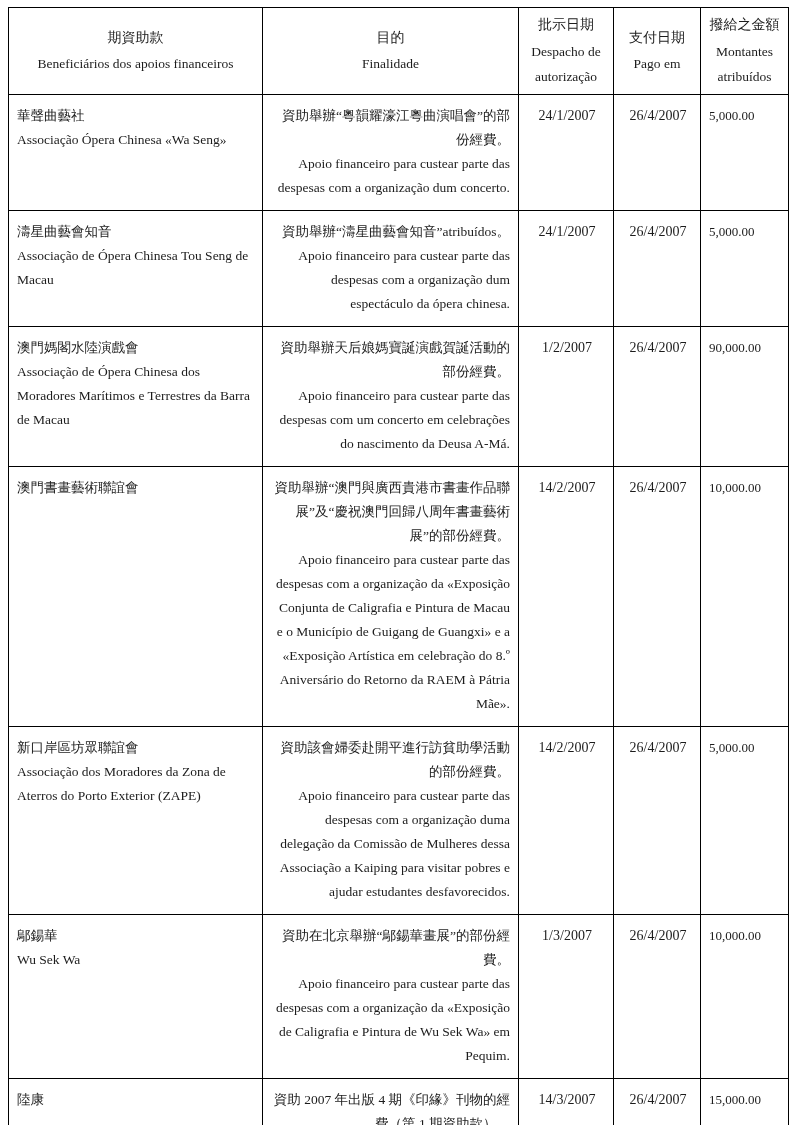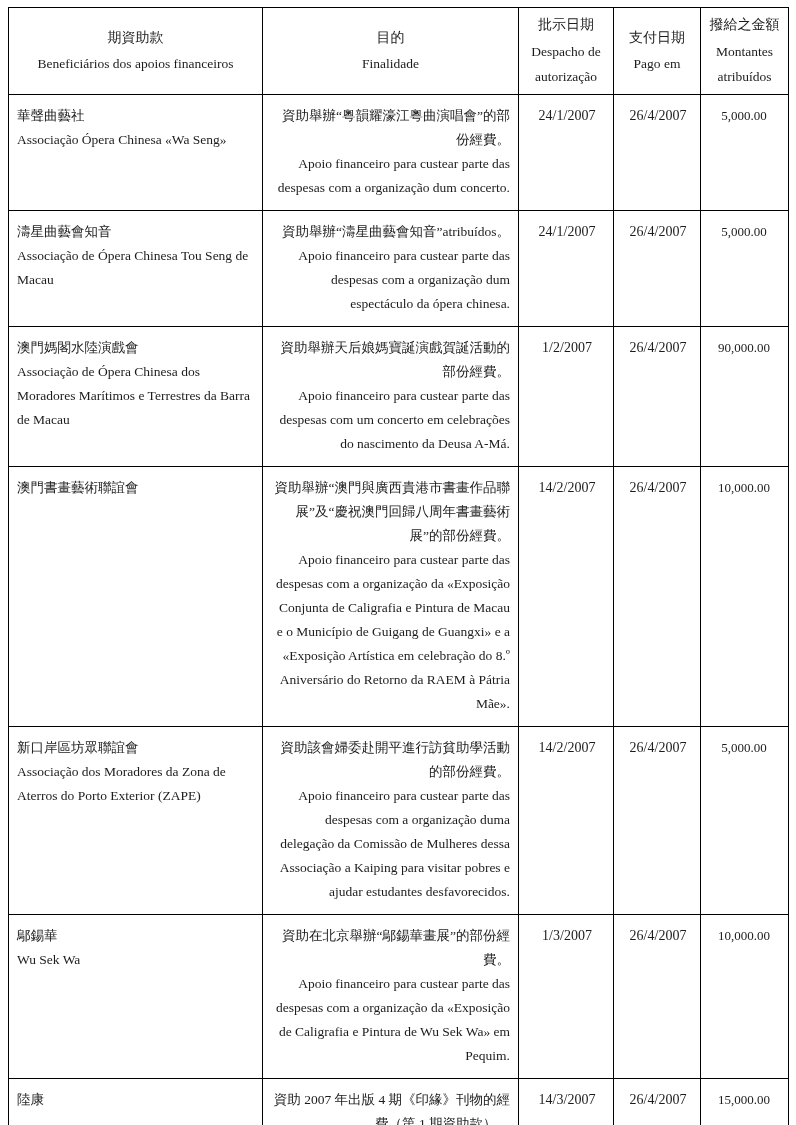--- a/index.html
+++ b/index.html
@@ -43,21 +43,21 @@
   }
   td.cell-beneficiary { text-align: left; }
   td.cell-purpose { text-align: right; margin-left: 18px; }
   td.cell-date {
     text-align: center;
     padding-left: 4px;
     padding-right: 2px;
     font-size: 14px;
   }
   td.cell-amount {
-    text-align: center;
+    text-align: left;
     padding-right: 9px;
     font-size: 13px;
   }
 </style>
 </head>
 <body>
 
 <div class="page">
   <table class="subsidy-table">
     <colgroup>

